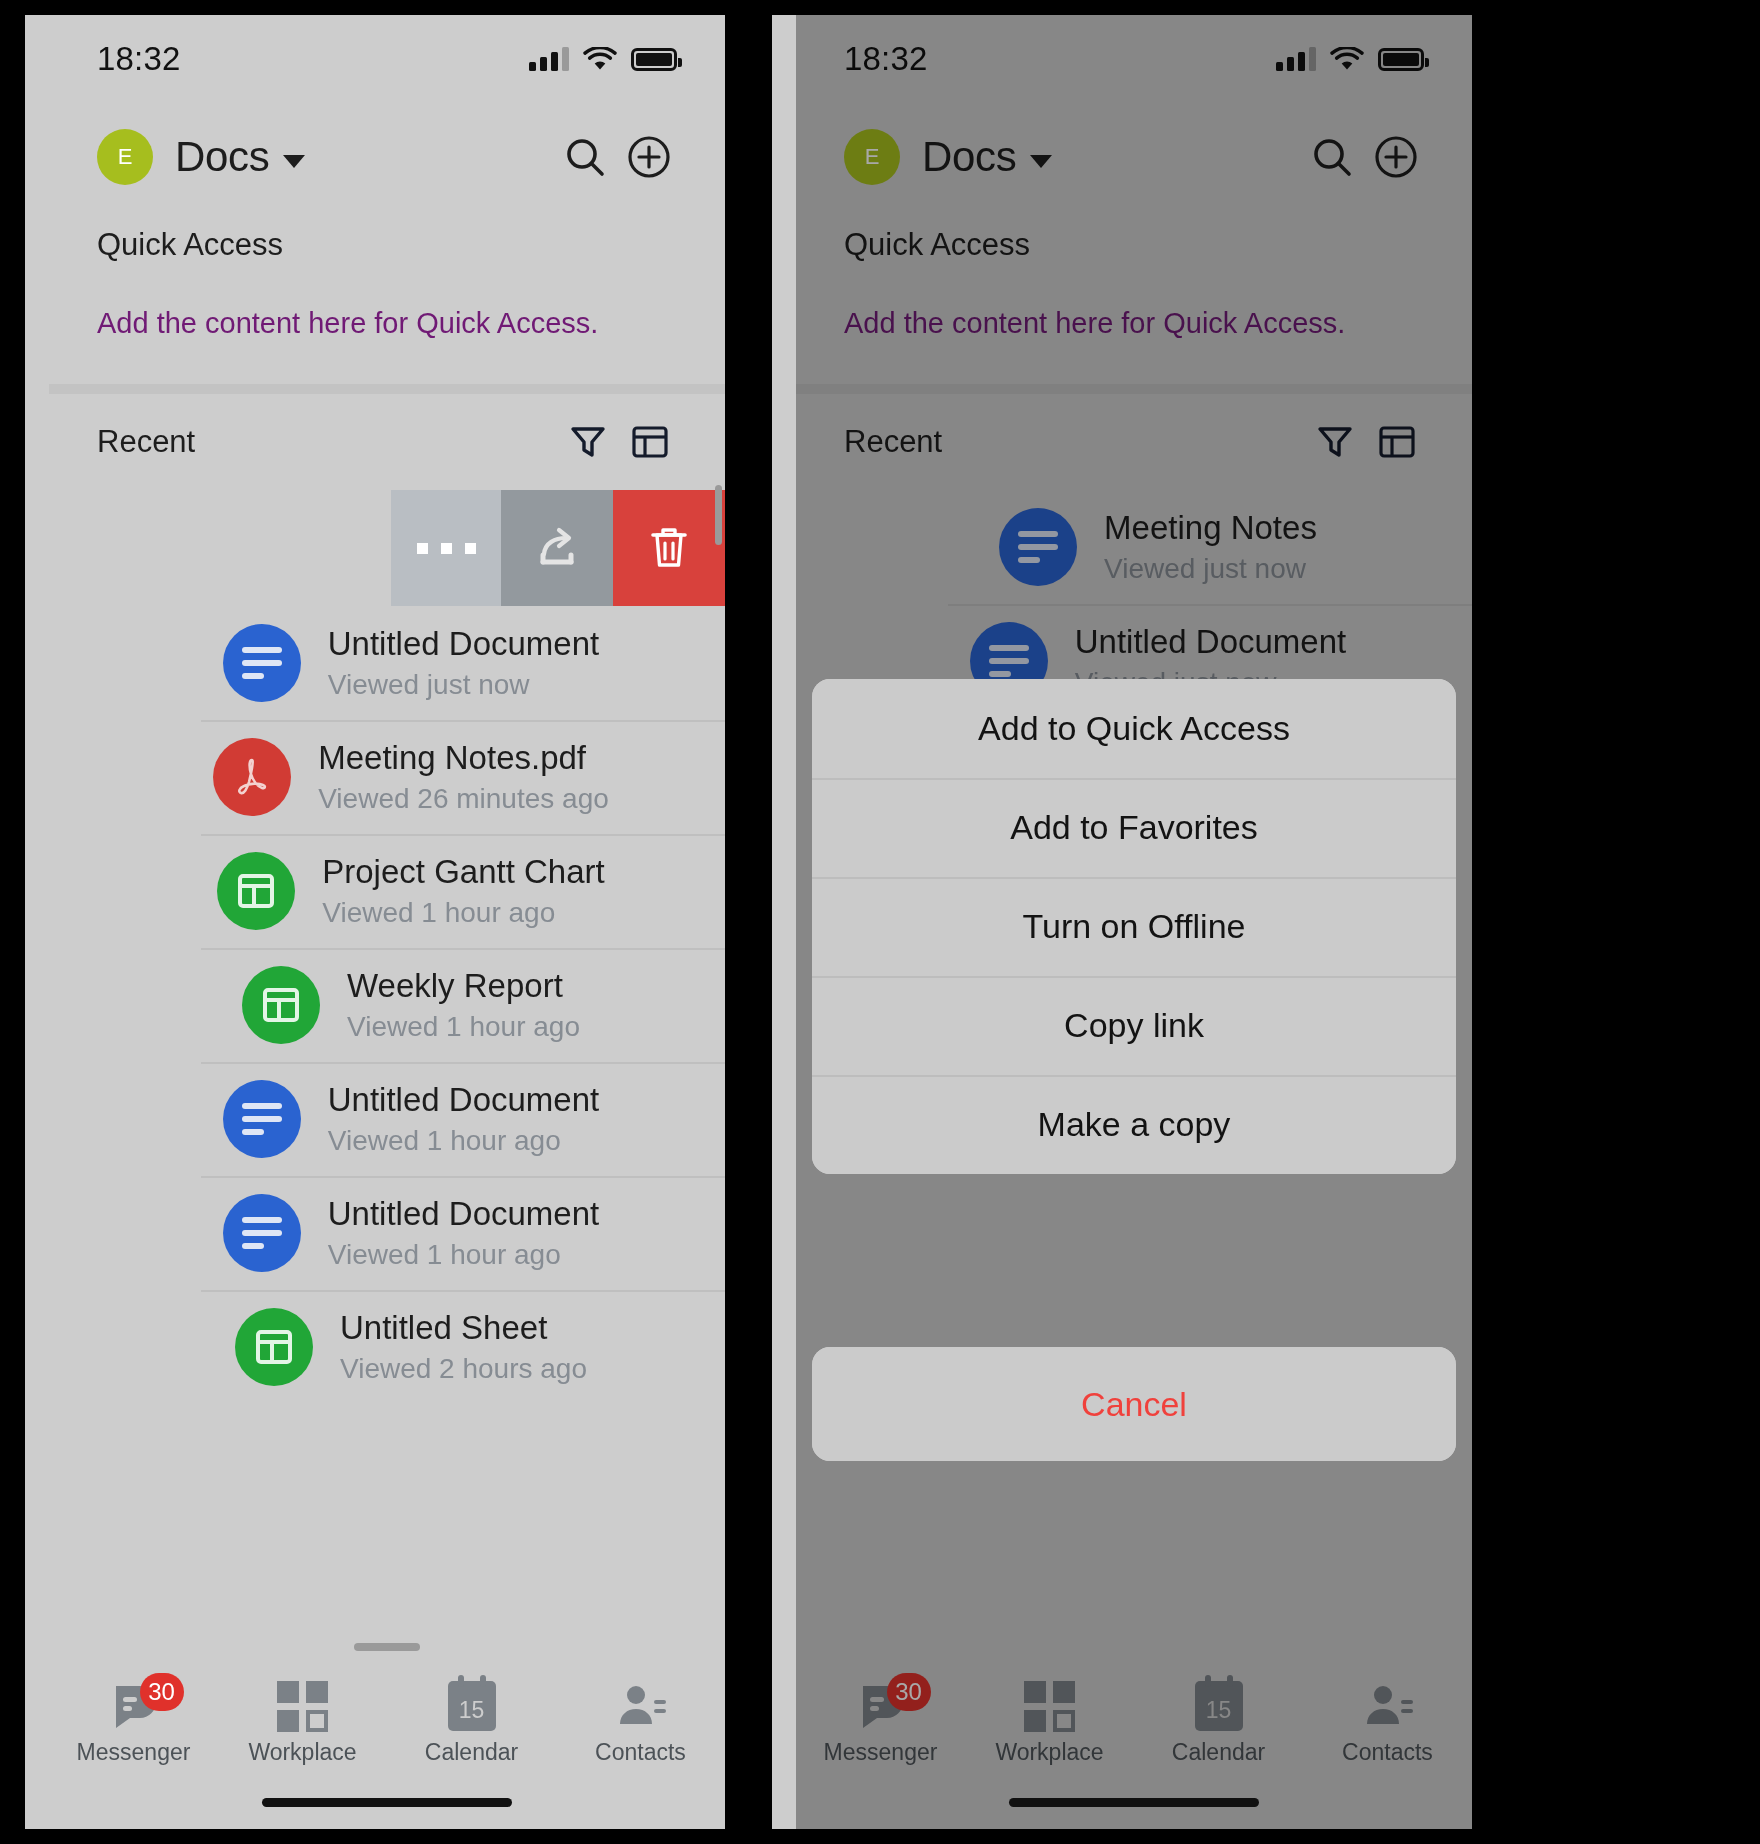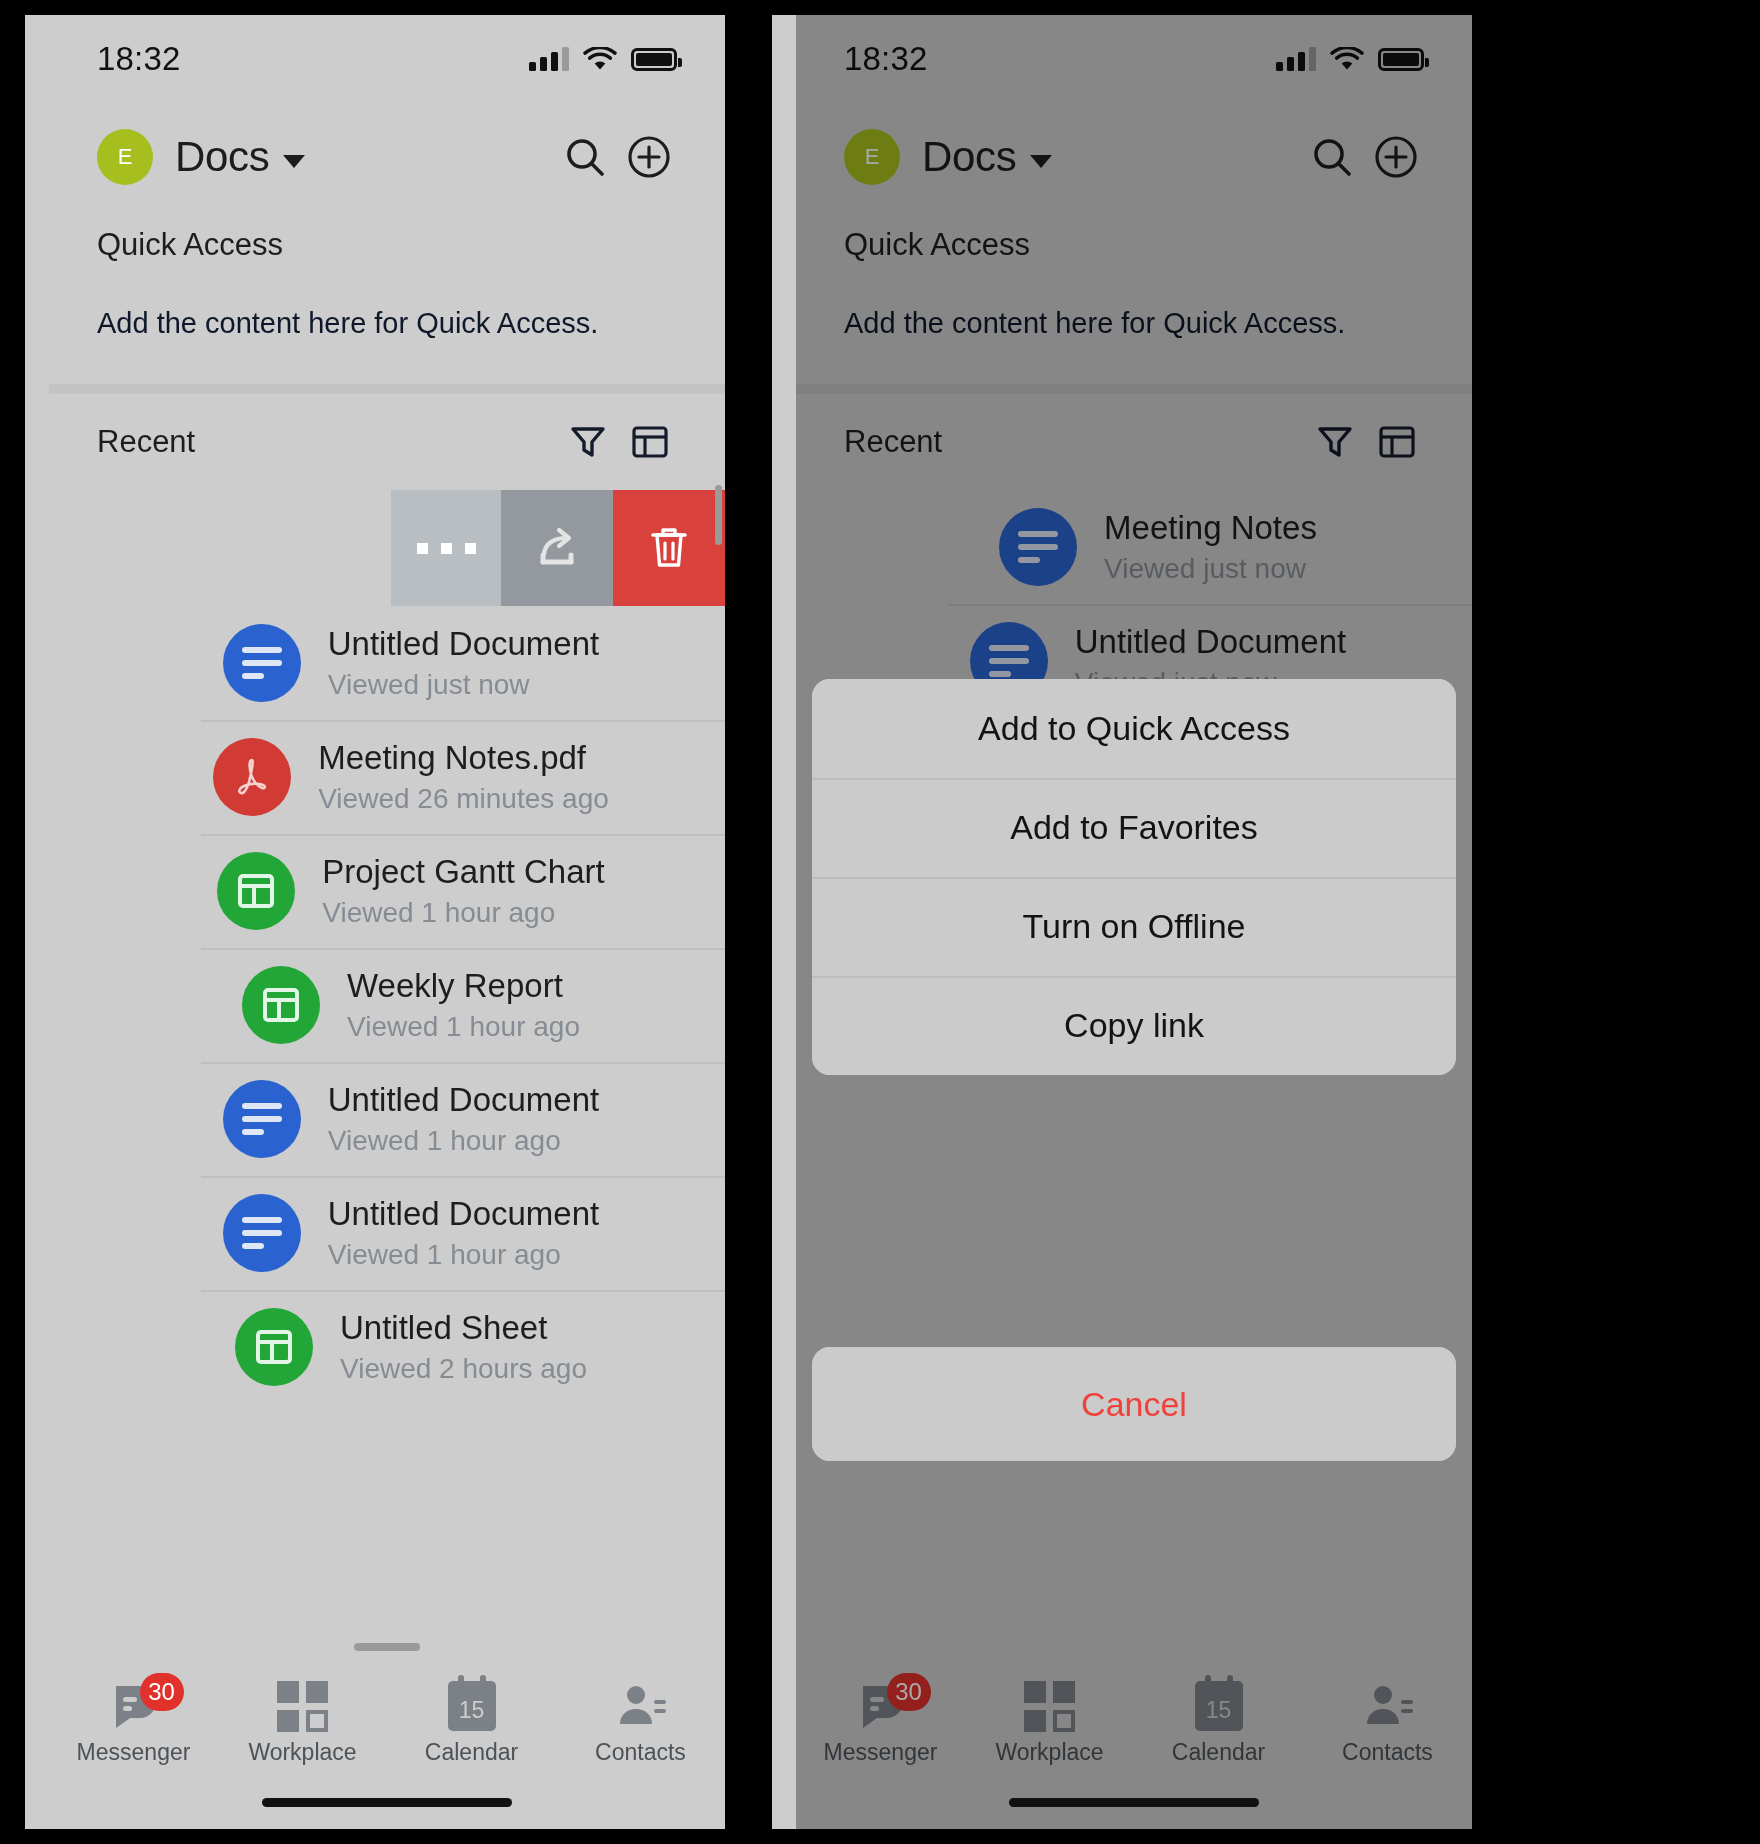--- a/index.html
+++ b/index.html
@@ -65,21 +65,21 @@
     border-top:13px solid #1d1d1d;
   }
   .appbar-spacer { flex:1; }
   .hdr-btn { width:64px; height:64px; display:flex; align-items:center; justify-content:center; }
 
   
   .section-title {
     font-size:31px; color:#1d1d1d; padding:16px 48px 0 48px; font-weight:400;
   }
   .qa-empty {
-    font-size:29px; color:#0f172a; padding:44px 48px 0 48px; font-weight:400;
+    font-size:29px; color:#701a75; padding:44px 48px 0 48px; font-weight:400;
   }
   .divider-thick { height:10px; background:#c3c3c3; margin-top:44px; }
 
   
   .recent-bar {
     height:96px; display:flex; align-items:center; padding:0 44px 0 48px;
   }
   .recent-label { font-size:31px; color:#1d1d1d; }
   .recent-spacer { flex:1; }
   .recent-bar .hdr-btn { width:62px; }
@@ -566,20 +566,21 @@
         </div>
       </div>
 
       <div class="dim"></div>
 
       <div class="sheet" id="sheet-main">
           <div class="sheet-item">Add to Quick Access</div>
           <div class="sheet-item">Add to Favorites</div>
           <div class="sheet-item">Turn on Offline</div>
           <div class="sheet-item">Copy link</div>
+          <div class="sheet-item">Make a copy</div>
         </div>
       <div class="sheet" id="sheet-cancel">
         <div class="sheet-item cancel">Cancel</div>
       </div>
 
       <div class="home-indicator" style="z-index:7;"></div>
     </div>
   </div>
 
 </div>

